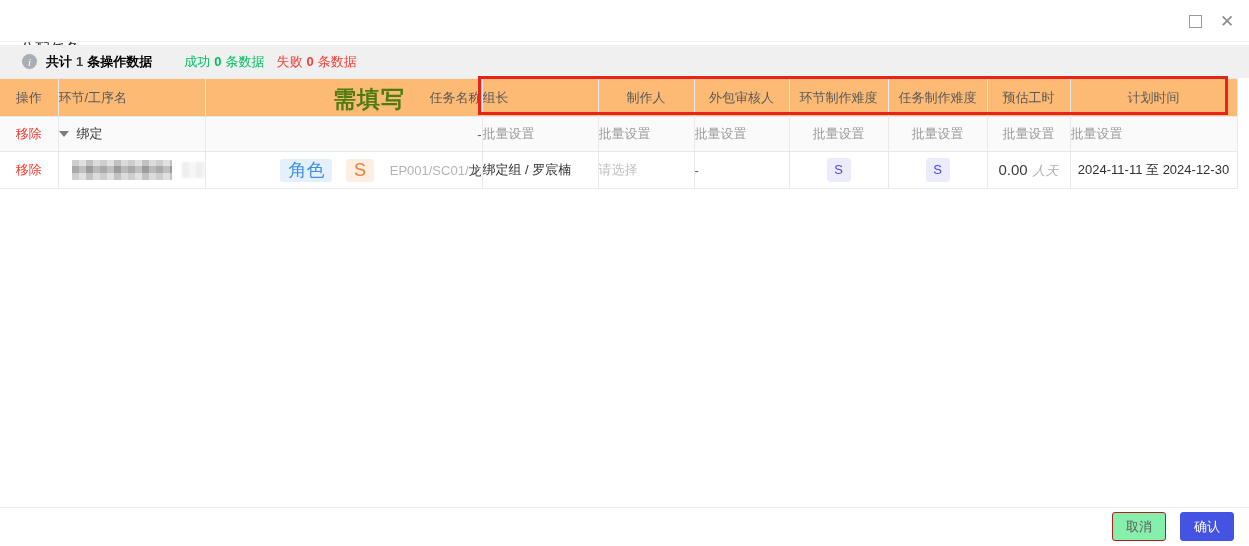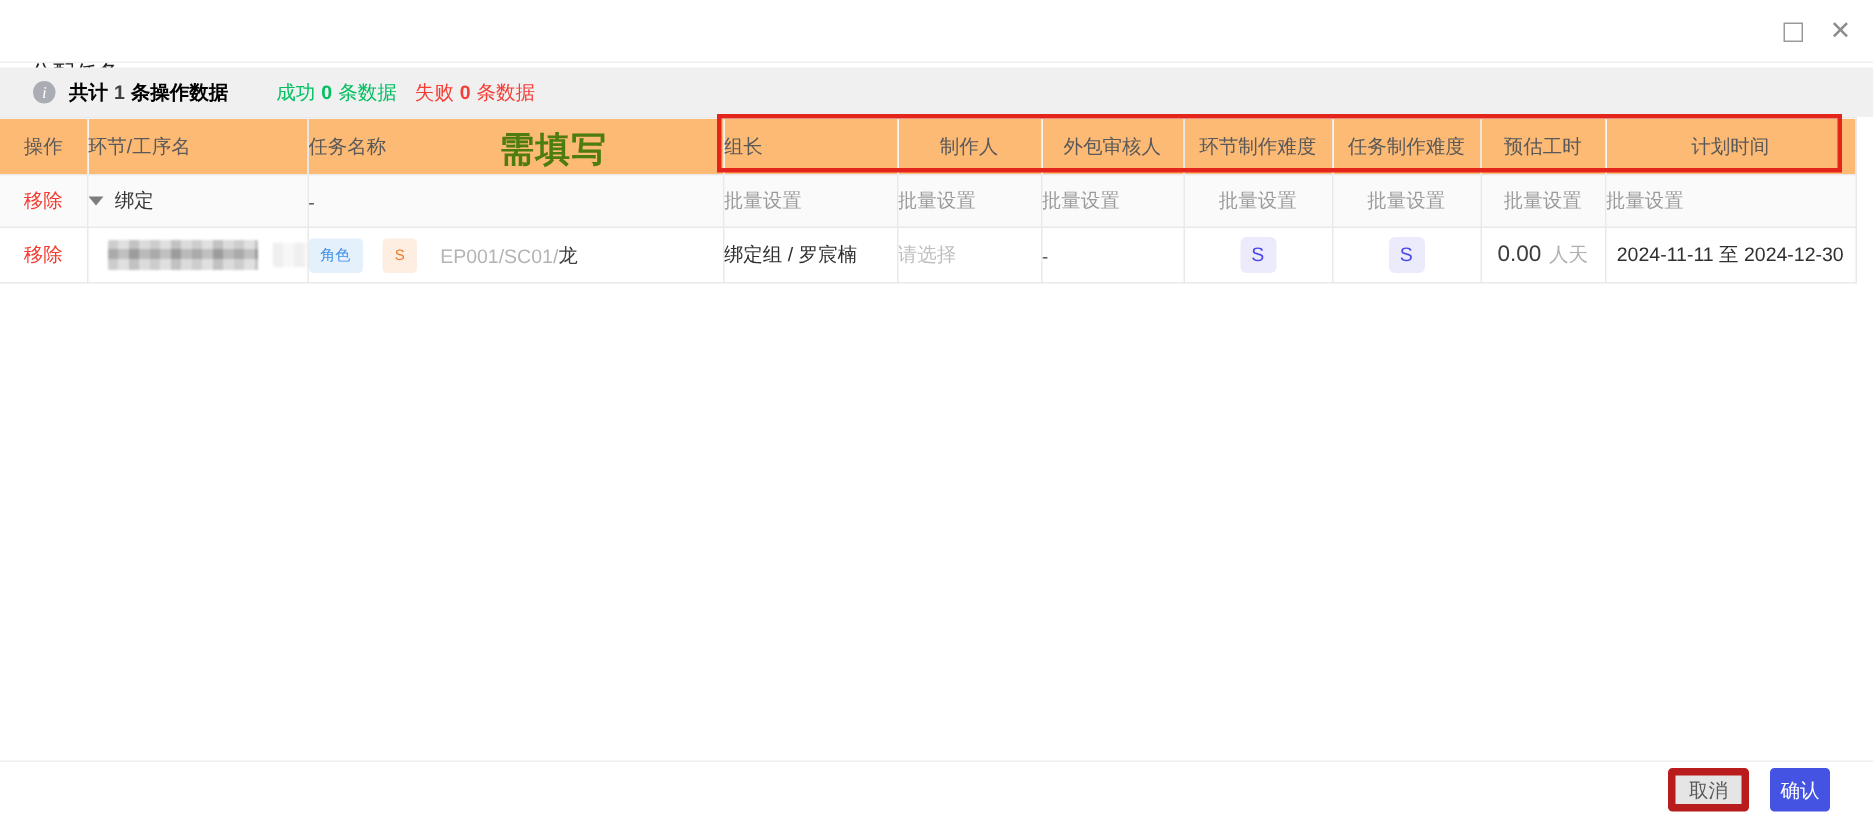--- a/index.html
+++ b/index.html
@@ -25,55 +25,55 @@
   .sum-fail { color:#f53f36; margin-left:12px; }
   .sum-fail b { padding:0 4px; }
 
   
   table.grid { position:absolute; top:78px; left:0; width:1237px; border-collapse:collapse; table-layout:fixed; font-size:13px; }
   .grid th, .grid td { border-right:1px solid #e9e9e9; border-bottom:1px solid #e9e9e9; padding:0; font-weight:normal; white-space:nowrap; overflow:hidden; }
   .grid thead th { height:38px; background:#fdba74; color:#595959; border-top:1px solid #e9e9e9; }
   .grid tr.row-batch td { height:35px; background:#fafafa; }
   .grid tr.row-task td { height:37px; background:#fff; }
   .al { text-align:left; padding-left:14px; }
-  .al16 { text-align:left; padding-left:16px; }
+  .al16 { text-align:right; padding-left:16px; }
   .al10 { text-align:left; padding-left:10px; }
   .ac { text-align:center; }
   .link-remove { color:#f5392f; cursor:pointer; }
   .link-batch { color:#9b9b9b; cursor:pointer;font-family:Liberation Serif, serif; }
   .expander { display:inline-flex; align-items:center; gap:8px; cursor:pointer; color:#363636; }
   .tri-down { width:0; height:0; border-left:5px solid transparent; border-right:5px solid transparent; border-top:6px solid #7d7d7d; display:inline-block; }
   .dash { color:#5a5a5a; }
   .censored { display:inline-block; vertical-align:middle; width:100px; height:20px; margin-left:13px; border-radius:1px; filter:blur(0.6px);
     background-image:
       repeating-linear-gradient(0deg, rgba(255,255,255,0.25) 0 7px, rgba(0,0,0,0.10) 7px 14px),
       repeating-linear-gradient(90deg, #bdbdbd 0 7px, #d6d6d6 7px 14px, #aeaeae 14px 21px, #cfcfcf 21px 28px); }
   .censored-faint { display:inline-block; vertical-align:middle; width:42px; height:16px; margin-left:10px; opacity:0.28; filter:blur(1px);
     background-image:repeating-linear-gradient(90deg, #c4c4c4 0 7px, #e2e2e2 7px 14px); }
-  .badge { display:inline-block; height:23px; line-height:23px; padding:0 8px; border-radius:3px; font-size:10px; vertical-align:middle; }
+  .badge { display:inline-block; height:23px; line-height:23px; padding:0 8px; border-radius:3px; font-size:18px; vertical-align:middle; }
   .badge-type { background:#e4f0fc; color:#3e90e8; margin-right:10px; }
   .badge-level { background:#fdeee1; color:#ee7c2f; margin-right:12px; }
   .task-path { color:#b4b4b4; vertical-align:middle; }
   .task-last { color:#3f3f3f; vertical-align:middle; }
   .leader-text { color:#303030; }
   .placeholder { color:#bfbfbf; }
   .badge-diff { display:inline-block; width:24px; height:24px; line-height:24px; text-align:center; border-radius:4px; background:#ecebfc; color:#4b48e5; font-size:13px; cursor:pointer; }
   .est-num { font-size:15px; color:#3d3d3d; }
-  .est-unit { font-size:13px; color:#b0b0b0; margin-left:5px; }
+  .est-unit { font-size:13px; color:#b0b0b0; margin-left:5px;font-style:italic; }
   .plan-time { color:#303030; font-size:13px; }
 
   
   .anno-box { position:absolute; left:478px; top:76px; width:750px; height:39px; border:3px solid #e4251b; pointer-events:none; }
   .anno-text { position:absolute; left:333px; top:84px; font-size:23px; font-weight:bold; color:#4d7c0f; letter-spacing:1px; pointer-events:none; }
 
   
   .footer-line { position:absolute; left:0; top:507px; width:1249px; height:1px; background:#efefef; }
   .btn { position:absolute; top:512px; height:29px; border-radius:3px; font-size:13px; display:flex; align-items:center; justify-content:center; cursor:pointer; }
-  .btn-cancel { left:1112px; width:54px; background:#e5e5e5; border:5px solid #b91c1c; color:#595959; }
-  .btn-confirm { left:1180px; width:40px; background:#4553e3; border:1px solid #4553e3; color:#fff;font-family:Liberation Mono, monospace; }
+  .btn-cancel { left:1112px; width:54px; background:#86efac; border:1px solid #b91c1c; color:#595959; }
+  .btn-confirm { left:1180px; width:54px; background:#4553e3; border:1px solid #4553e3; color:#fff;font-family:Liberation Mono, monospace; }
 </style>
 </head>
 <body>
 
 <div class="dialog">
 
   <div class="titlebar">
     <div class="title">分配任务</div>
     <div class="win-btn btn-max">
       <span class="max-glyph"></span>

